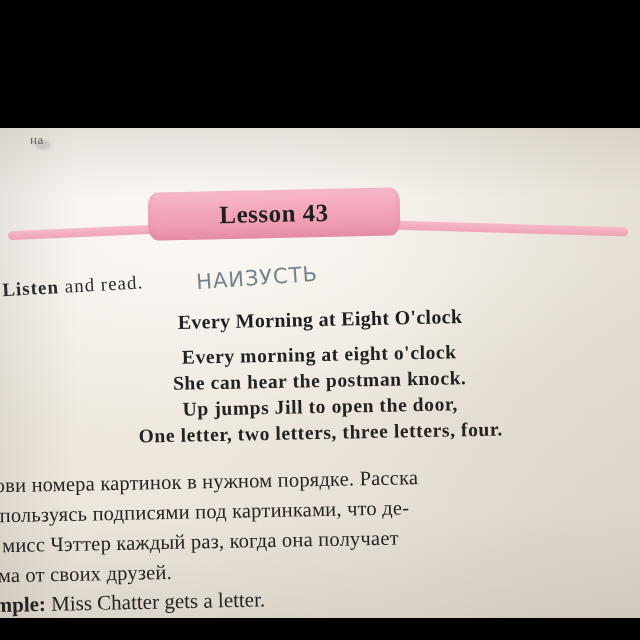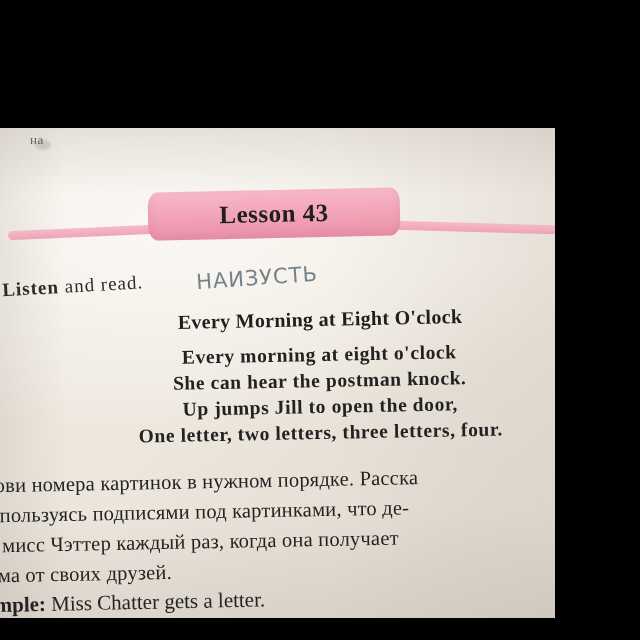--- a/index.html
+++ b/index.html
@@ -18,21 +18,21 @@
     width: 640px;
     height: 640px;
     background: #000000;
     overflow: hidden;
   }
   
   .photo {
     position: absolute;
     left: 0;
     top: 128px;
-    width: 555px;
+    width: 640px;
     height: 490px;
     background: #efeae2;
     background-image:
       radial-gradient(ellipse 600px 300px at 30% 20%, #fbf8f4 0%, rgba(251,248,244,0) 70%),
       radial-gradient(ellipse 500px 400px at 85% 85%, #e3dcd2 0%, rgba(227,220,210,0) 70%),
       linear-gradient(165deg, #f4efe8 0%, #eee8df 45%, #e8e1d6 100%);
     overflow: hidden;
   }
   
   .paper-shade {

